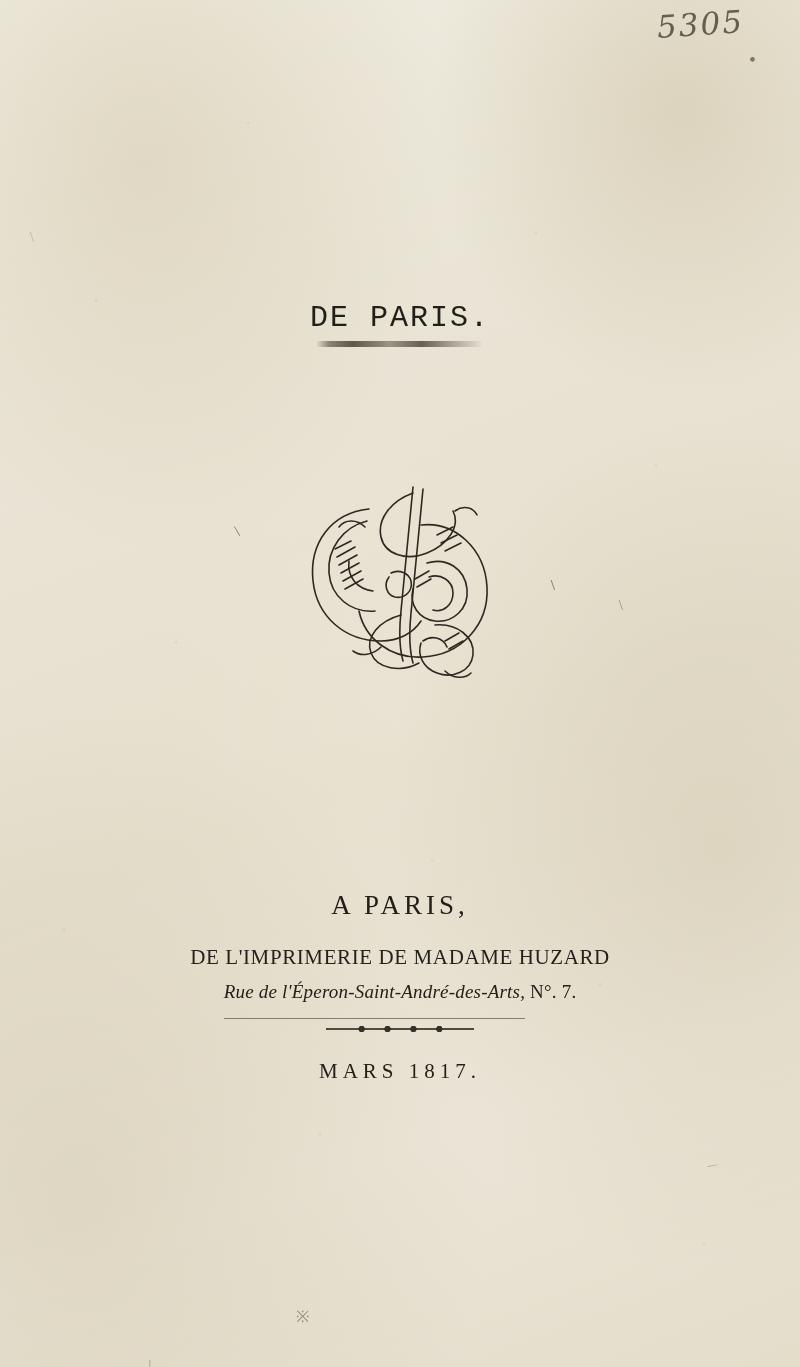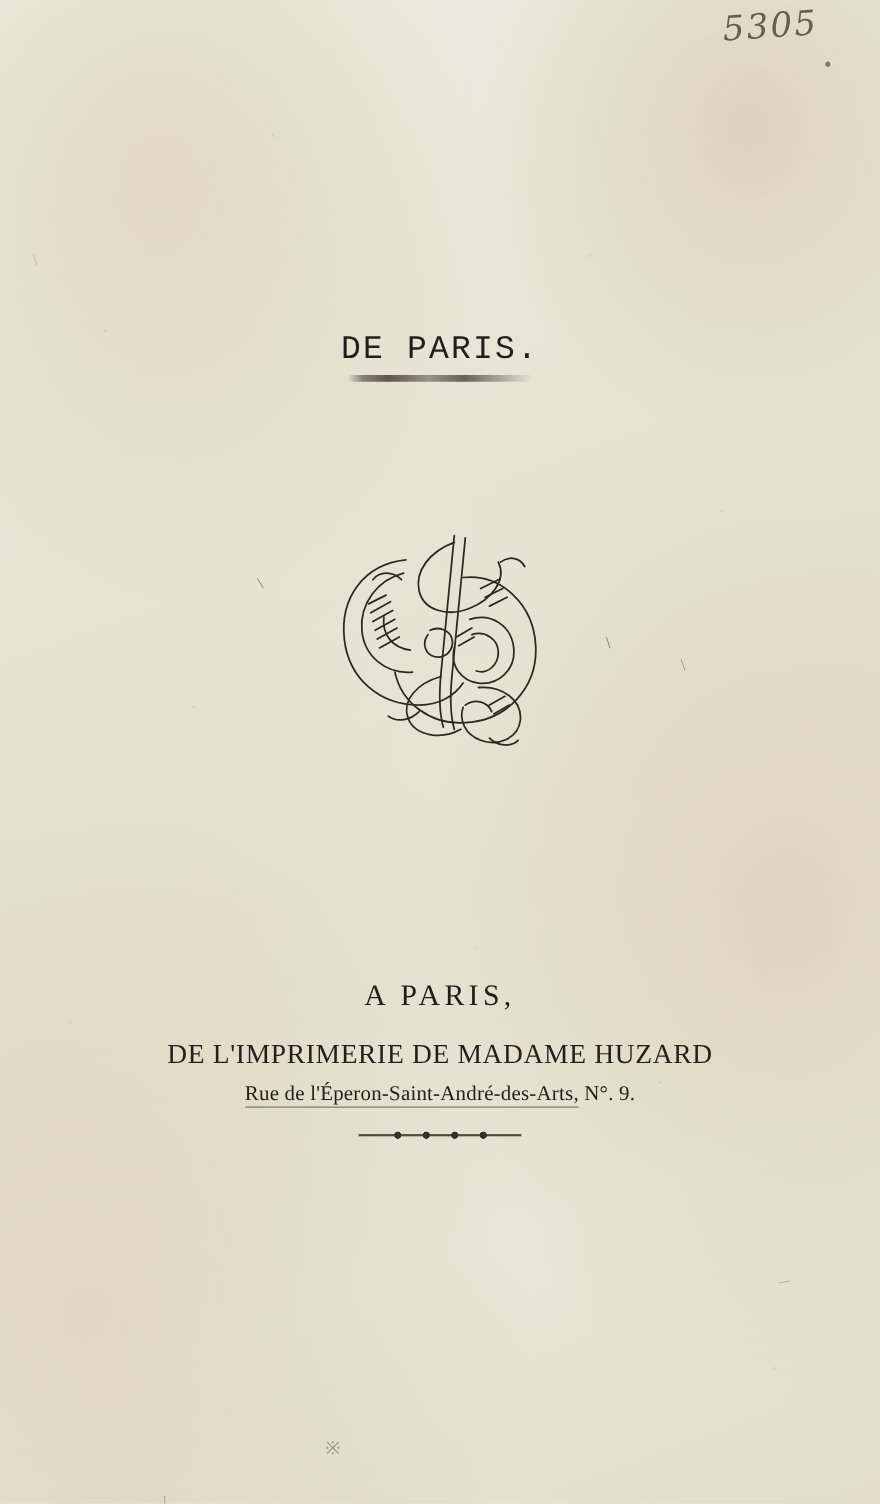--- a/index.html
+++ b/index.html
@@ -161,40 +161,41 @@
     right: 0;
     top: 890px;
     text-align: center;
   }
   .i-aparis {
     font-size: 27px;
     letter-spacing: 4px;
     color: #221d17;
   }
   .i-printer {
-    font-size: 25px;
+    font-size: 21px;
     letter-spacing: 0.6px;
     margin-top: 24px;
     color: #241f19;
   }
   .i-nee {
     font-size: 20px;
     letter-spacing: 0.6px;
     margin-top: 10px;
     color: #241f19;
   }
   .i-rue {
     font-size: 19px;
     letter-spacing: 0.2px;
     margin-top: 11px;
     color: #262019;
   }
   .i-rue .underline {
     border-bottom: 1px solid rgba(50,44,34,0.55);
-    padding-bottom: 1px;
+    padding-bottom: 16px;
+    font-style: italic;
   }
   .dash-rule {
     width: 148px;
     height: 8px;
     margin: 22px auto 0;
     position: relative;
   }
   .dash-rule::before {
     content: "";
     position: absolute;
@@ -293,22 +294,23 @@
         </g>
       </svg>
     </div>
   </div>
 
   <div class="imprint">
     <div class="i-aparis">A PARIS,</div>
     <div class="i-printer">DE L'IMPRIMERIE DE MADAME HUZARD</div>
     <div class="i-rue">
       <span class="underline">Rue de l'Éperon-Saint-André-des-Arts,</span>
-      <span>N°. 9.</span>
+      <span>N°. 7.</span>
     </div>
     <div class="dash-rule"></div>
+    <div class="i-date">MARS 1817.</div>
   </div>
 
   <span class="stray stray-1">※</span>
   <span class="stray stray-2">l</span>
   <span class="stray stray-3">/</span>
   <span class="stray stray-4">\</span>
 </div>
 
 </body></html>

